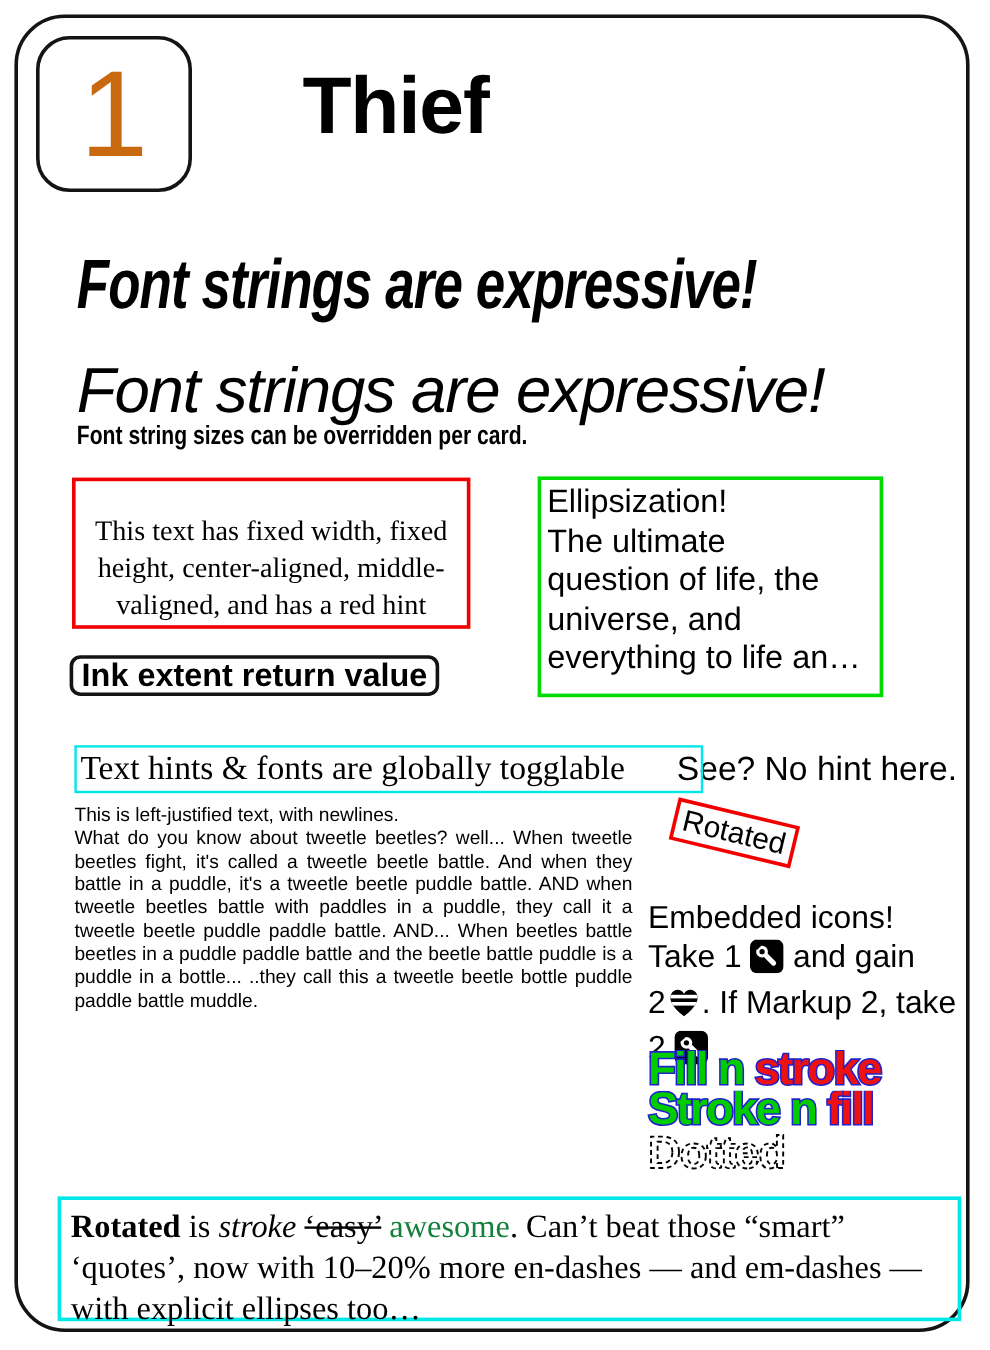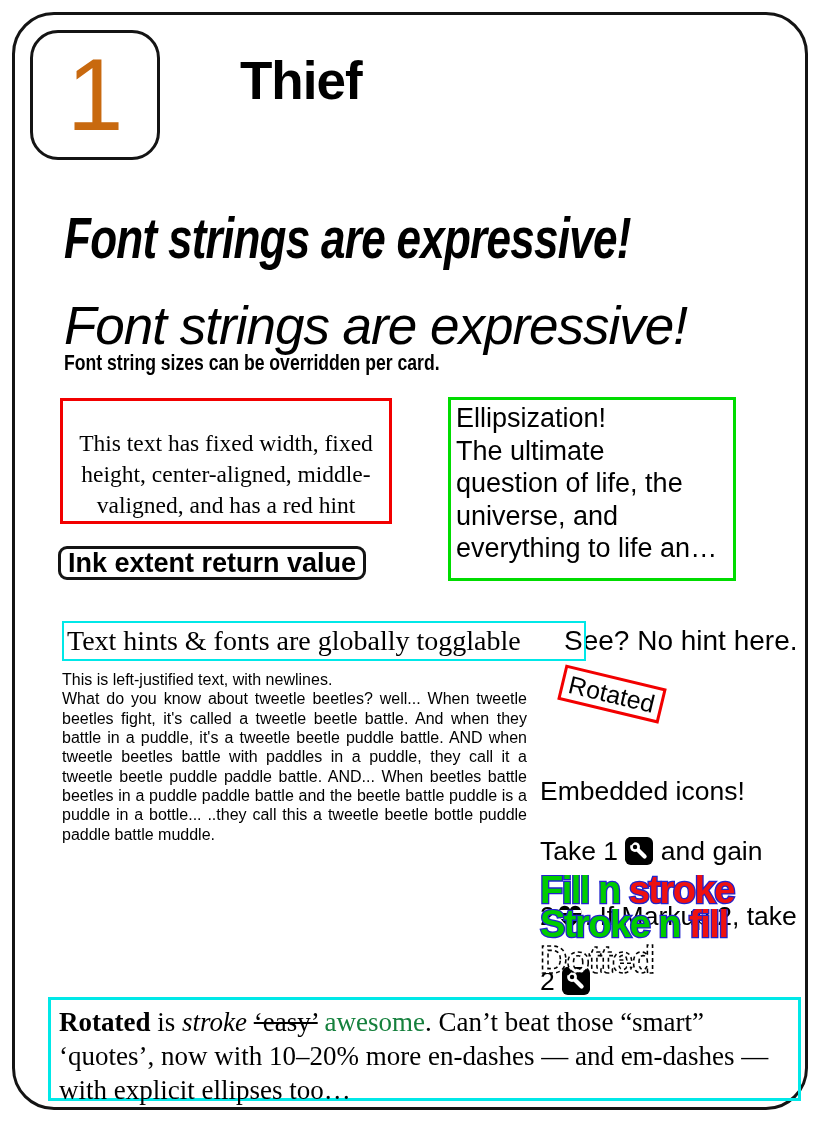--- a/index.html
+++ b/index.html
@@ -5,21 +5,21 @@
   html,body{margin:0;padding:0;background:#fff;}
   #stage{position:relative;width:825px;height:1125px;background:#ffffff;overflow:hidden;
          font-family:"Liberation Sans",sans-serif;color:#000;}
   .abs{position:absolute;}
 
   
   .card-border{left:12px;top:12px;width:790px;height:1092px;border:3px solid #141414;border-radius:42px;}
   .num-box{left:30px;top:30px;width:124px;height:124px;border:3px solid #141414;border-radius:28px;
            display:flex;align-items:center;justify-content:center;}
   .num{font-size:102px;line-height:1;color:#c8690f;font-family:"Liberation Sans",sans-serif;}
-  .title{left:240px;top:50px;font-size:53px;font-weight:bold;letter-spacing:-1px;text-align:right;}
+  .title{left:252px;top:50px;font-size:67px;font-weight:bold;letter-spacing:-1px;text-align:right;}
 
   .expr1{left:64px;top:204px;font-size:58px;font-weight:bold;font-style:italic;white-space:nowrap;
          transform:scaleX(0.76);transform-origin:left top;letter-spacing:-1px;}
   .expr2{left:64px;top:295px;font-size:53px;font-style:italic;white-space:nowrap;letter-spacing:-1px;}
   .expr3{left:64px;top:350px;font-size:22px;font-weight:bold;white-space:nowrap;
          transform:scaleX(0.80);transform-origin:left top;}
 
   .red-box{left:60px;top:398px;width:310px;height:120px;border:3px solid #f20000;
            display:flex;align-items:flex-end;justify-content:center;text-align:center;
            font-family:"Liberation Serif",serif;font-size:23.5px;line-height:31px;padding:0 8px;}
@@ -33,21 +33,21 @@
              padding-left:3px;white-space:nowrap;}
   .no-hint{left:564px;top:622px;font-size:28px;line-height:38px;white-space:nowrap;}
 
   .rotated-box{left:560px;top:676px;border:3px solid #f20000;padding:0 5px;font-size:25px;line-height:30px;
                display:inline-block;transform:rotate(13.5deg);transform-origin:center;}
 
   .tweetle{left:62px;top:670px;width:465px;font-size:16px;line-height:19.35px;
            text-align:justify;text-justify:inter-word;white-space:pre-line;}
 
   .embedded{left:540px;top:748px;width:280px;font-size:26.5px;line-height:33px;}
-  .embedded .line{white-space:nowrap;margin-top:27px;}
+  .embedded .line{white-space:nowrap;}
   .icon-inline{display:inline-block;vertical-align:-5px;}
 
   .stroke-demo{left:538px;top:875px;}
   .stroke-demo svg{display:block;}
 
   .markup-box{left:48px;top:997px;width:731px;height:88px;border:3px solid #00e8e8;
               font-family:"Liberation Serif",serif;font-size:27px;line-height:34px;padding:5px 8px;}
   .markup-box b{font-weight:bold;}
   .markup-box i{font-style:italic;}
   .markup-box s{text-decoration:line-through;}

